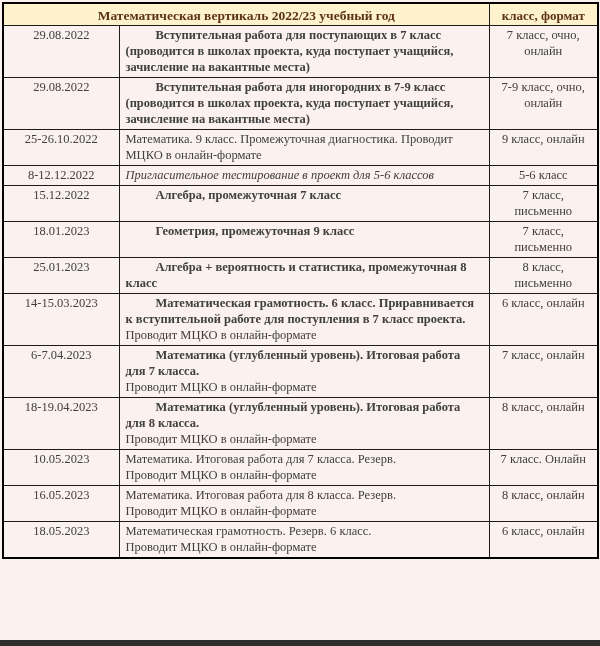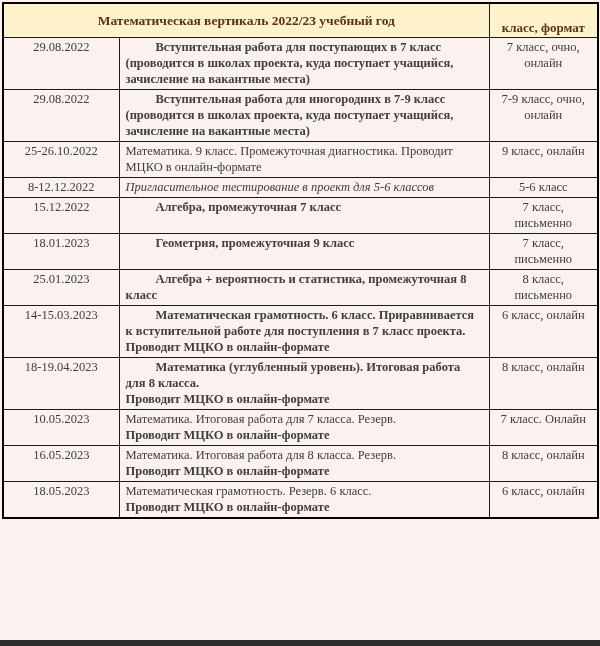--- a/index.html
+++ b/index.html
@@ -36,33 +36,33 @@
   
   td.hdr {
     background: #fdf2cc;
     color: #5c3317;
     font-weight: bold;
     text-align: center;
   }
   td.title-cell {
     vertical-align: bottom;
     font-size: 13.5px;
-    padding-bottom: 8px;
+    padding-bottom: 1px;
   }
   td.hdr-fmt {
     font-size: 13px;
     line-height: 15px;
-    padding-top: 16px;
+    padding-top: 4px;
     vertical-align: top;
   }
   td.date-cell { text-align: center; }
   td.fmt-cell  { text-align: center; }
   .main.b { font-weight: bold; margin-left: 30px; }
   .main.i { font-style: italic; }
-  .sub { display: block; font-weight: bold; font-style: normal; }
+  .sub { display: block; font-weight: normal; font-style: normal; }
   .bottom-bar {
     position: absolute;
     left: 0;
     bottom: 0;
     width: 600px;
     height: 6px;
     background: #2d2d2d;
   }
 </style>
 </head>
@@ -124,20 +124,25 @@
         <td class="fmt-cell">8 класс, письменно</td>
       </tr>
 
 
       <tr>
         <td class="date-cell">14-15.03.2023</td>
         <td class="desc-cell"><span class="main b">Математическая грамотность. 6 класс. Приравнивается к вступительной работе для поступления в 7 класс проекта.</span><span class="sub">Проводит МЦКО в онлайн-формате</span></td>
         <td class="fmt-cell">6 класс, онлайн</td>
       </tr>
 
+      <tr>
+        <td class="date-cell">6-7.04.2023</td>
+        <td class="desc-cell"><span class="main b">Математика (углубленный уровень). Итоговая работа для 7 класса.</span><span class="sub">Проводит МЦКО в онлайн-формате</span></td>
+        <td class="fmt-cell">7 класс, онлайн</td>
+      </tr>
 
       <tr>
         <td class="date-cell">18-19.04.2023</td>
         <td class="desc-cell"><span class="main b">Математика (углубленный уровень). Итоговая работа для 8 класса.</span><span class="sub">Проводит МЦКО в онлайн-формате</span></td>
         <td class="fmt-cell">8 класс, онлайн</td>
       </tr>
 
 
       <tr>
         <td class="date-cell">10.05.2023</td>

